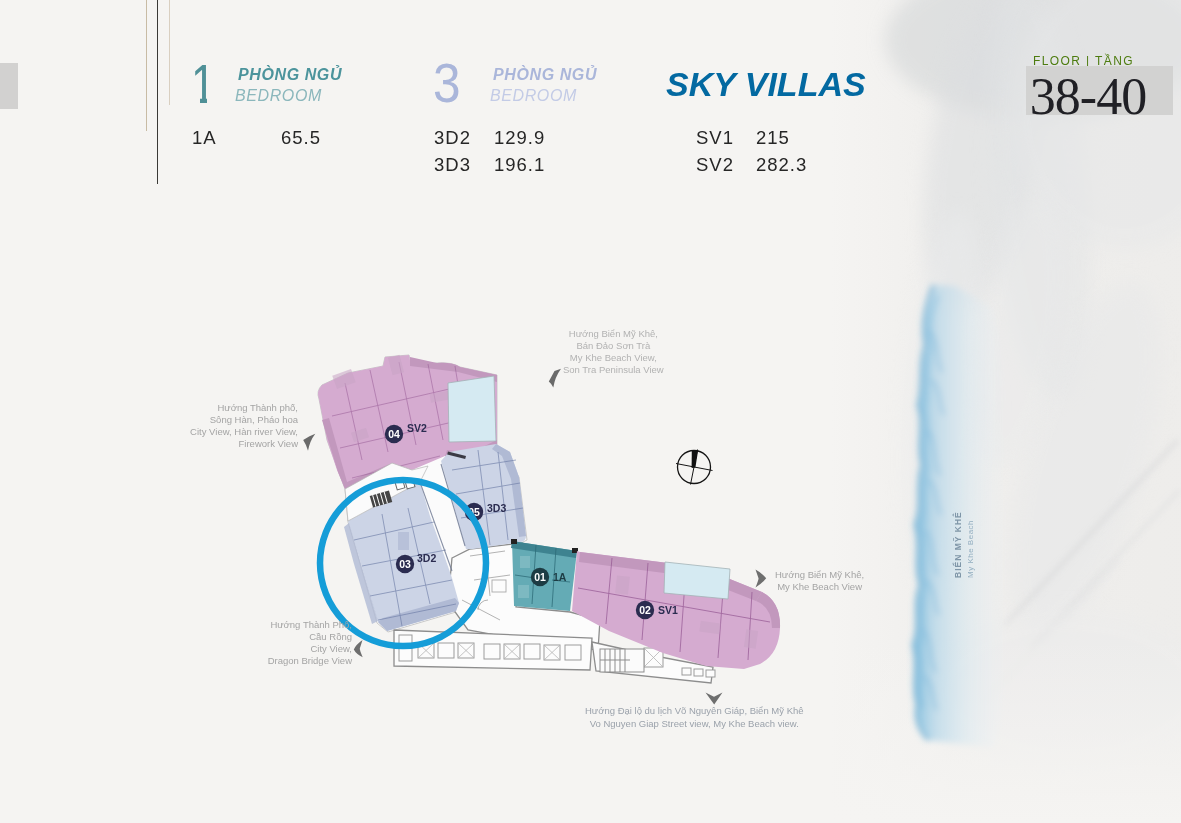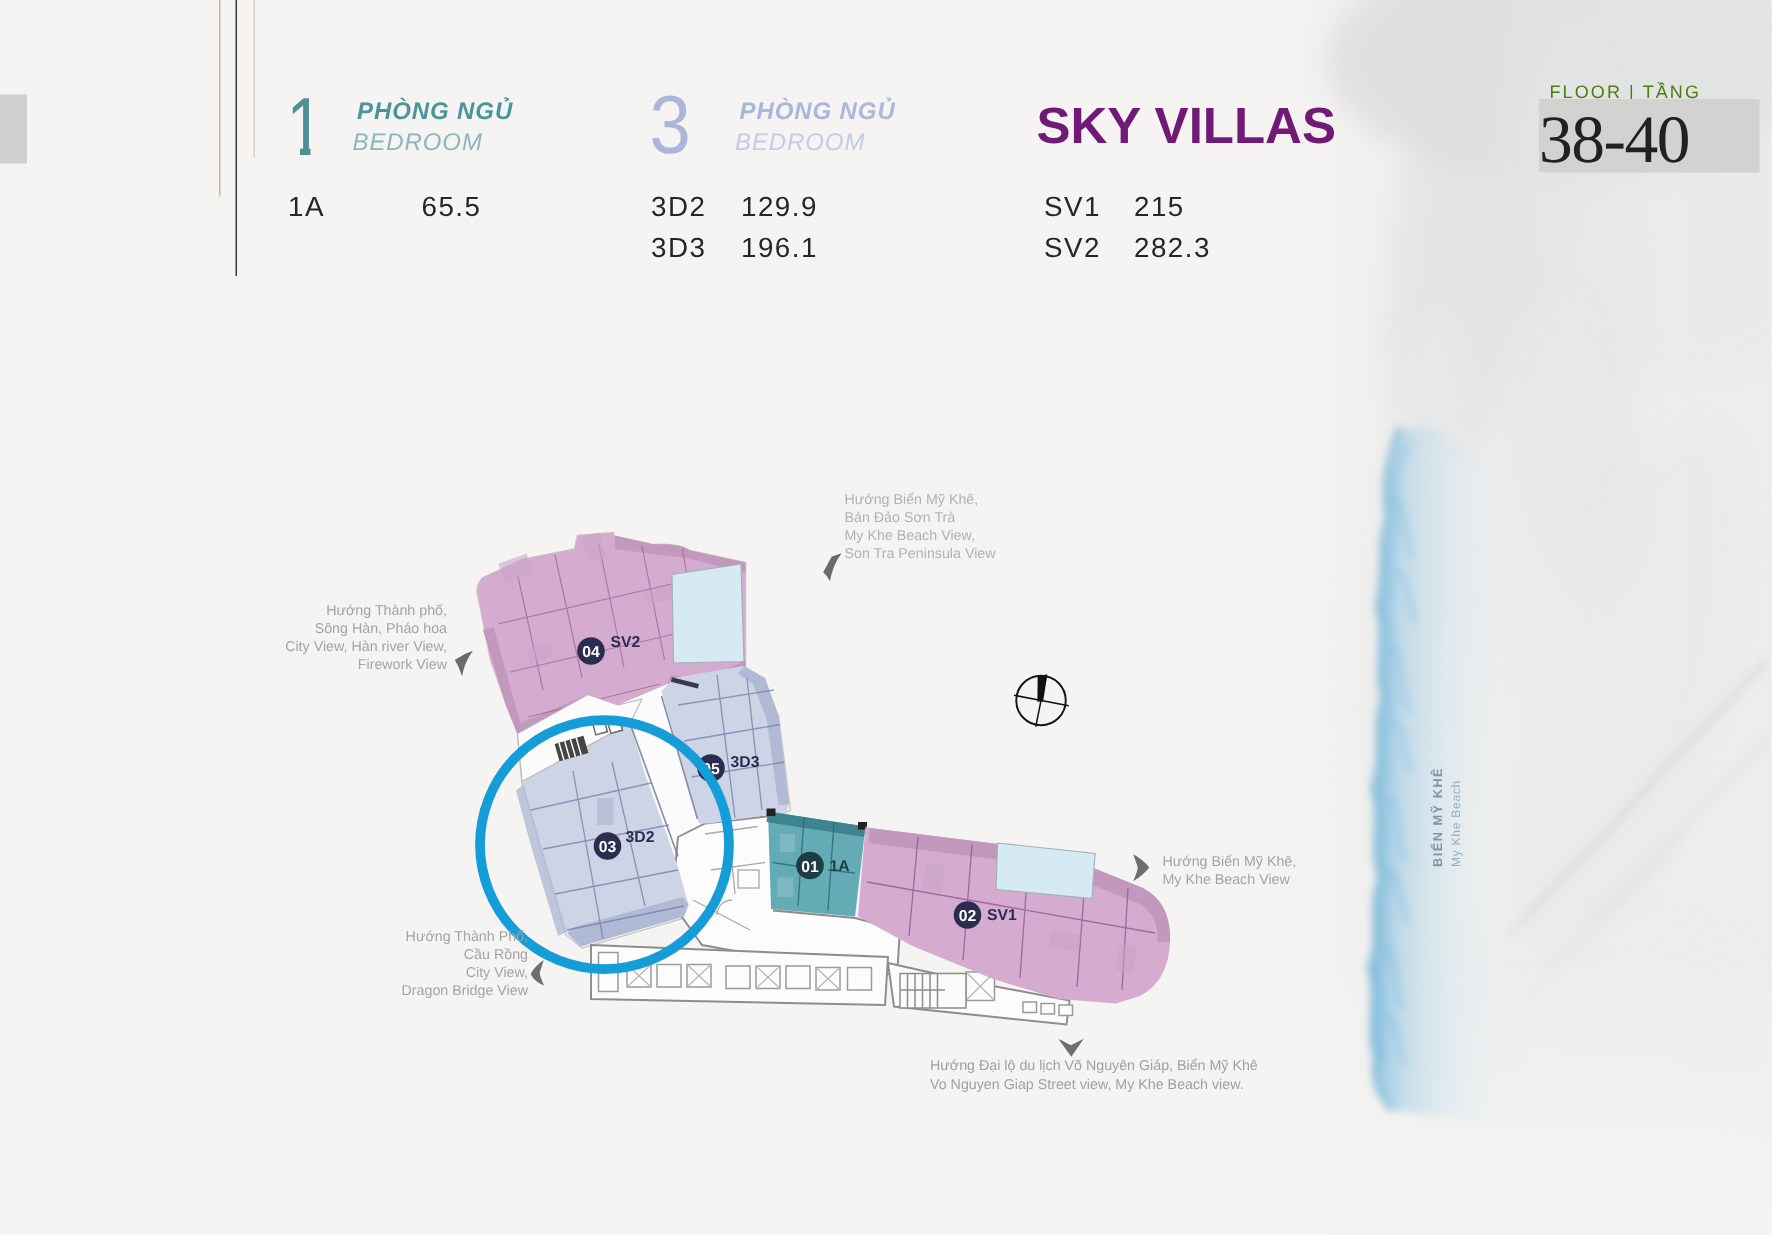--- a/index.html
+++ b/index.html
@@ -3,21 +3,21 @@
 <meta charset="utf-8">
 <style>
   html,body{margin:0;padding:0;}
   body{width:1181px;height:823px;position:relative;overflow:hidden;
        background:#f5f4f2;font-family:"Liberation Sans",sans-serif;}
   .abs{position:absolute;}
   .hnum{font-size:55px;line-height:1;font-weight:normal;transform:scaleX(.9);transform-origin:left top;}
   .hsub{font-size:16px;font-weight:bold;font-style:italic;letter-spacing:.6px;margin-left:16px;}
   .hsub2{font-size:16px;font-style:italic;letter-spacing:.6px;margin-left:13px;}
   .row{font-size:18.5px;color:#262626;letter-spacing:1px;}
-  .dir{font-size:9.5px;line-height:12px;color:#a4a4a4;}
+  .dir{font-size:9.5px;line-height:12px;color:#a4a4a4;text-align:center;}
 </style>
 </head>
 <body>
 
 <svg class="abs" style="left:0;top:0" width="1181" height="823" viewBox="0 0 1181 823">
   <defs>
     <filter id="soft" x="-50%" y="-50%" width="200%" height="200%">
       <feGaussianBlur stdDeviation="9"></feGaussianBlur>
     </filter>
     <filter id="soft3" x="-80%" y="-80%" width="260%" height="260%">
@@ -299,34 +299,34 @@
 <div class="abs hnum" style="left:433px;top:56px;color:#aab6da">3</div>
 <div class="abs hsub" style="left:477px;top:66px;color:#aab6da">PHÒNG NGỦ</div>
 <div class="abs hsub2" style="left:477px;top:87px;color:#c3cbe6">BEDROOM</div>
 
 <div class="abs row" style="left:434px;top:127px">3D2</div>
 <div class="abs row" style="left:494px;top:127px">129.9</div>
 
 <div class="abs row" style="left:434px;top:154px">3D3</div>
 <div class="abs row" style="left:494px;top:154px">196.1</div>
 
-<div class="abs" style="left:691px;top:65px;font-size:34px;font-weight:bold;letter-spacing:0;color:#701a75">SKY VILLAS</div>
+<div class="abs" style="left:666px;top:65px;font-size:34px;font-weight:bold;font-style:italic;letter-spacing:0;color:#0369a1">SKY VILLAS</div>
 
 <div class="abs row" style="left:696px;top:127px">SV1</div>
 <div class="abs row" style="left:756px;top:127px">215</div>
 
 <div class="abs row" style="left:696px;top:154px">SV2</div>
 <div class="abs row" style="left:756px;top:154px">282.3</div>
 
 <div class="abs" style="left:1033px;top:54px;font-size:12px;letter-spacing:1.4px;color:#4d7c0f">FLOOR | TẦNG</div>
 
 <div class="abs" style="left:1026px;top:66px;width:147px;height:49px;background:#d2d2d1"></div>
-<div class="abs" style="left:1026px;top:67px;width:124px;height:46px;font-family:'Liberation Serif',serif;font-size:45px;color:#202025;letter-spacing:-1px">38-40</div>
+<div class="abs" style="left:1026px;top:67px;width:124px;height:46px;font-family:'Liberation Serif',serif;font-size:52px;color:#202025;text-align:center;letter-spacing:-1px">38-40</div>
 
 <div class="abs dir" style="left:563px;top:328px;color:#b2b2b2">Hướng Biển Mỹ Khê,<br>Bán Đảo Sơn Trà<br>My Khe Beach View,<br>Son Tra Peninsula View</div>
 
 <div class="abs dir" style="left:140px;top:402px;width:158px;text-align:right">Hướng Thành phố,<br>Sông Hàn, Pháo hoa<br>City View, Hàn river View,<br>Firework View</div>
 
 <div class="abs dir" style="left:190px;top:619px;width:162px;text-align:right">Hướng Thành Phố,<br>Cầu Rồng<br>City View,<br>Dragon Bridge View</div>
 
 <div class="abs dir" style="left:775px;top:569px">Hướng Biển Mỹ Khê,<br>My Khe Beach View</div>
 
-<div class="abs dir" style="left:620px;top:704px;line-height:13px;color:#9ba2ab">Hướng Đại lộ du lịch Võ Nguyên Giáp, Biển Mỹ Khê<br>Vo Nguyen Giap Street view, My Khe Beach view.</div>
+<div class="abs dir" style="left:585px;top:704px;line-height:13px;color:#9ba2ab">Hướng Đại lộ du lịch Võ Nguyên Giáp, Biển Mỹ Khê<br>Vo Nguyen Giap Street view, My Khe Beach view.</div>
 
 </body></html>

